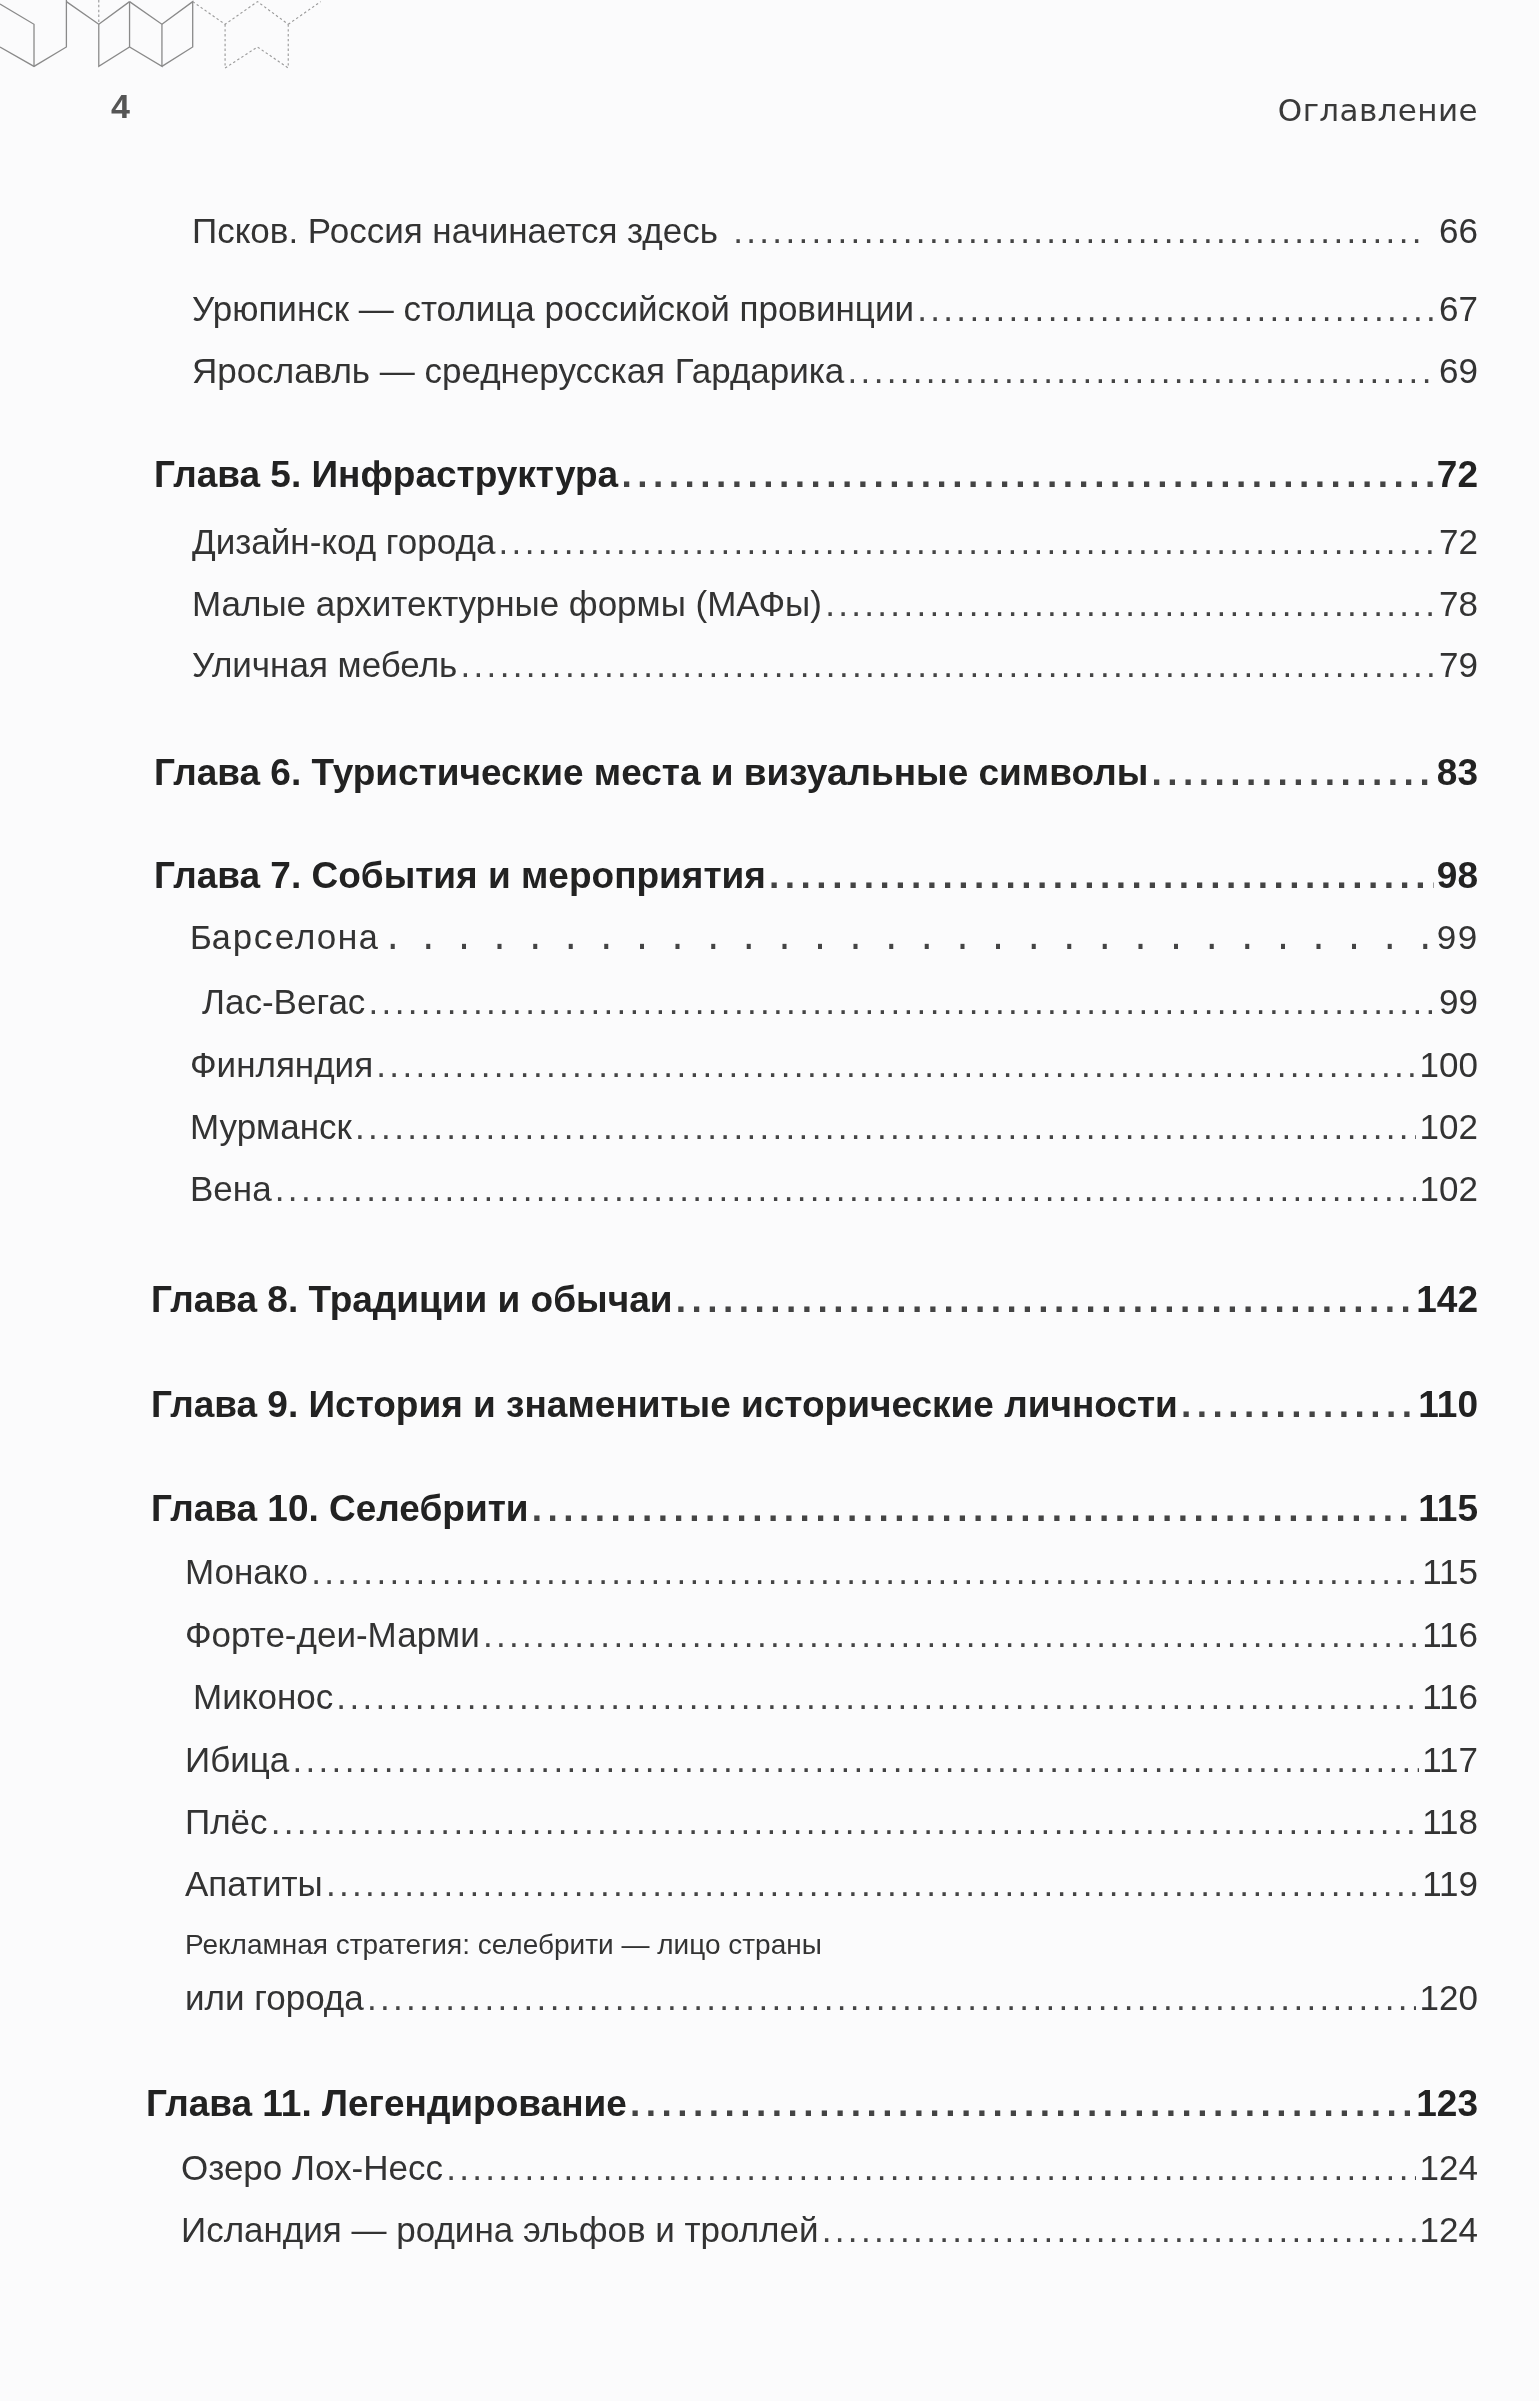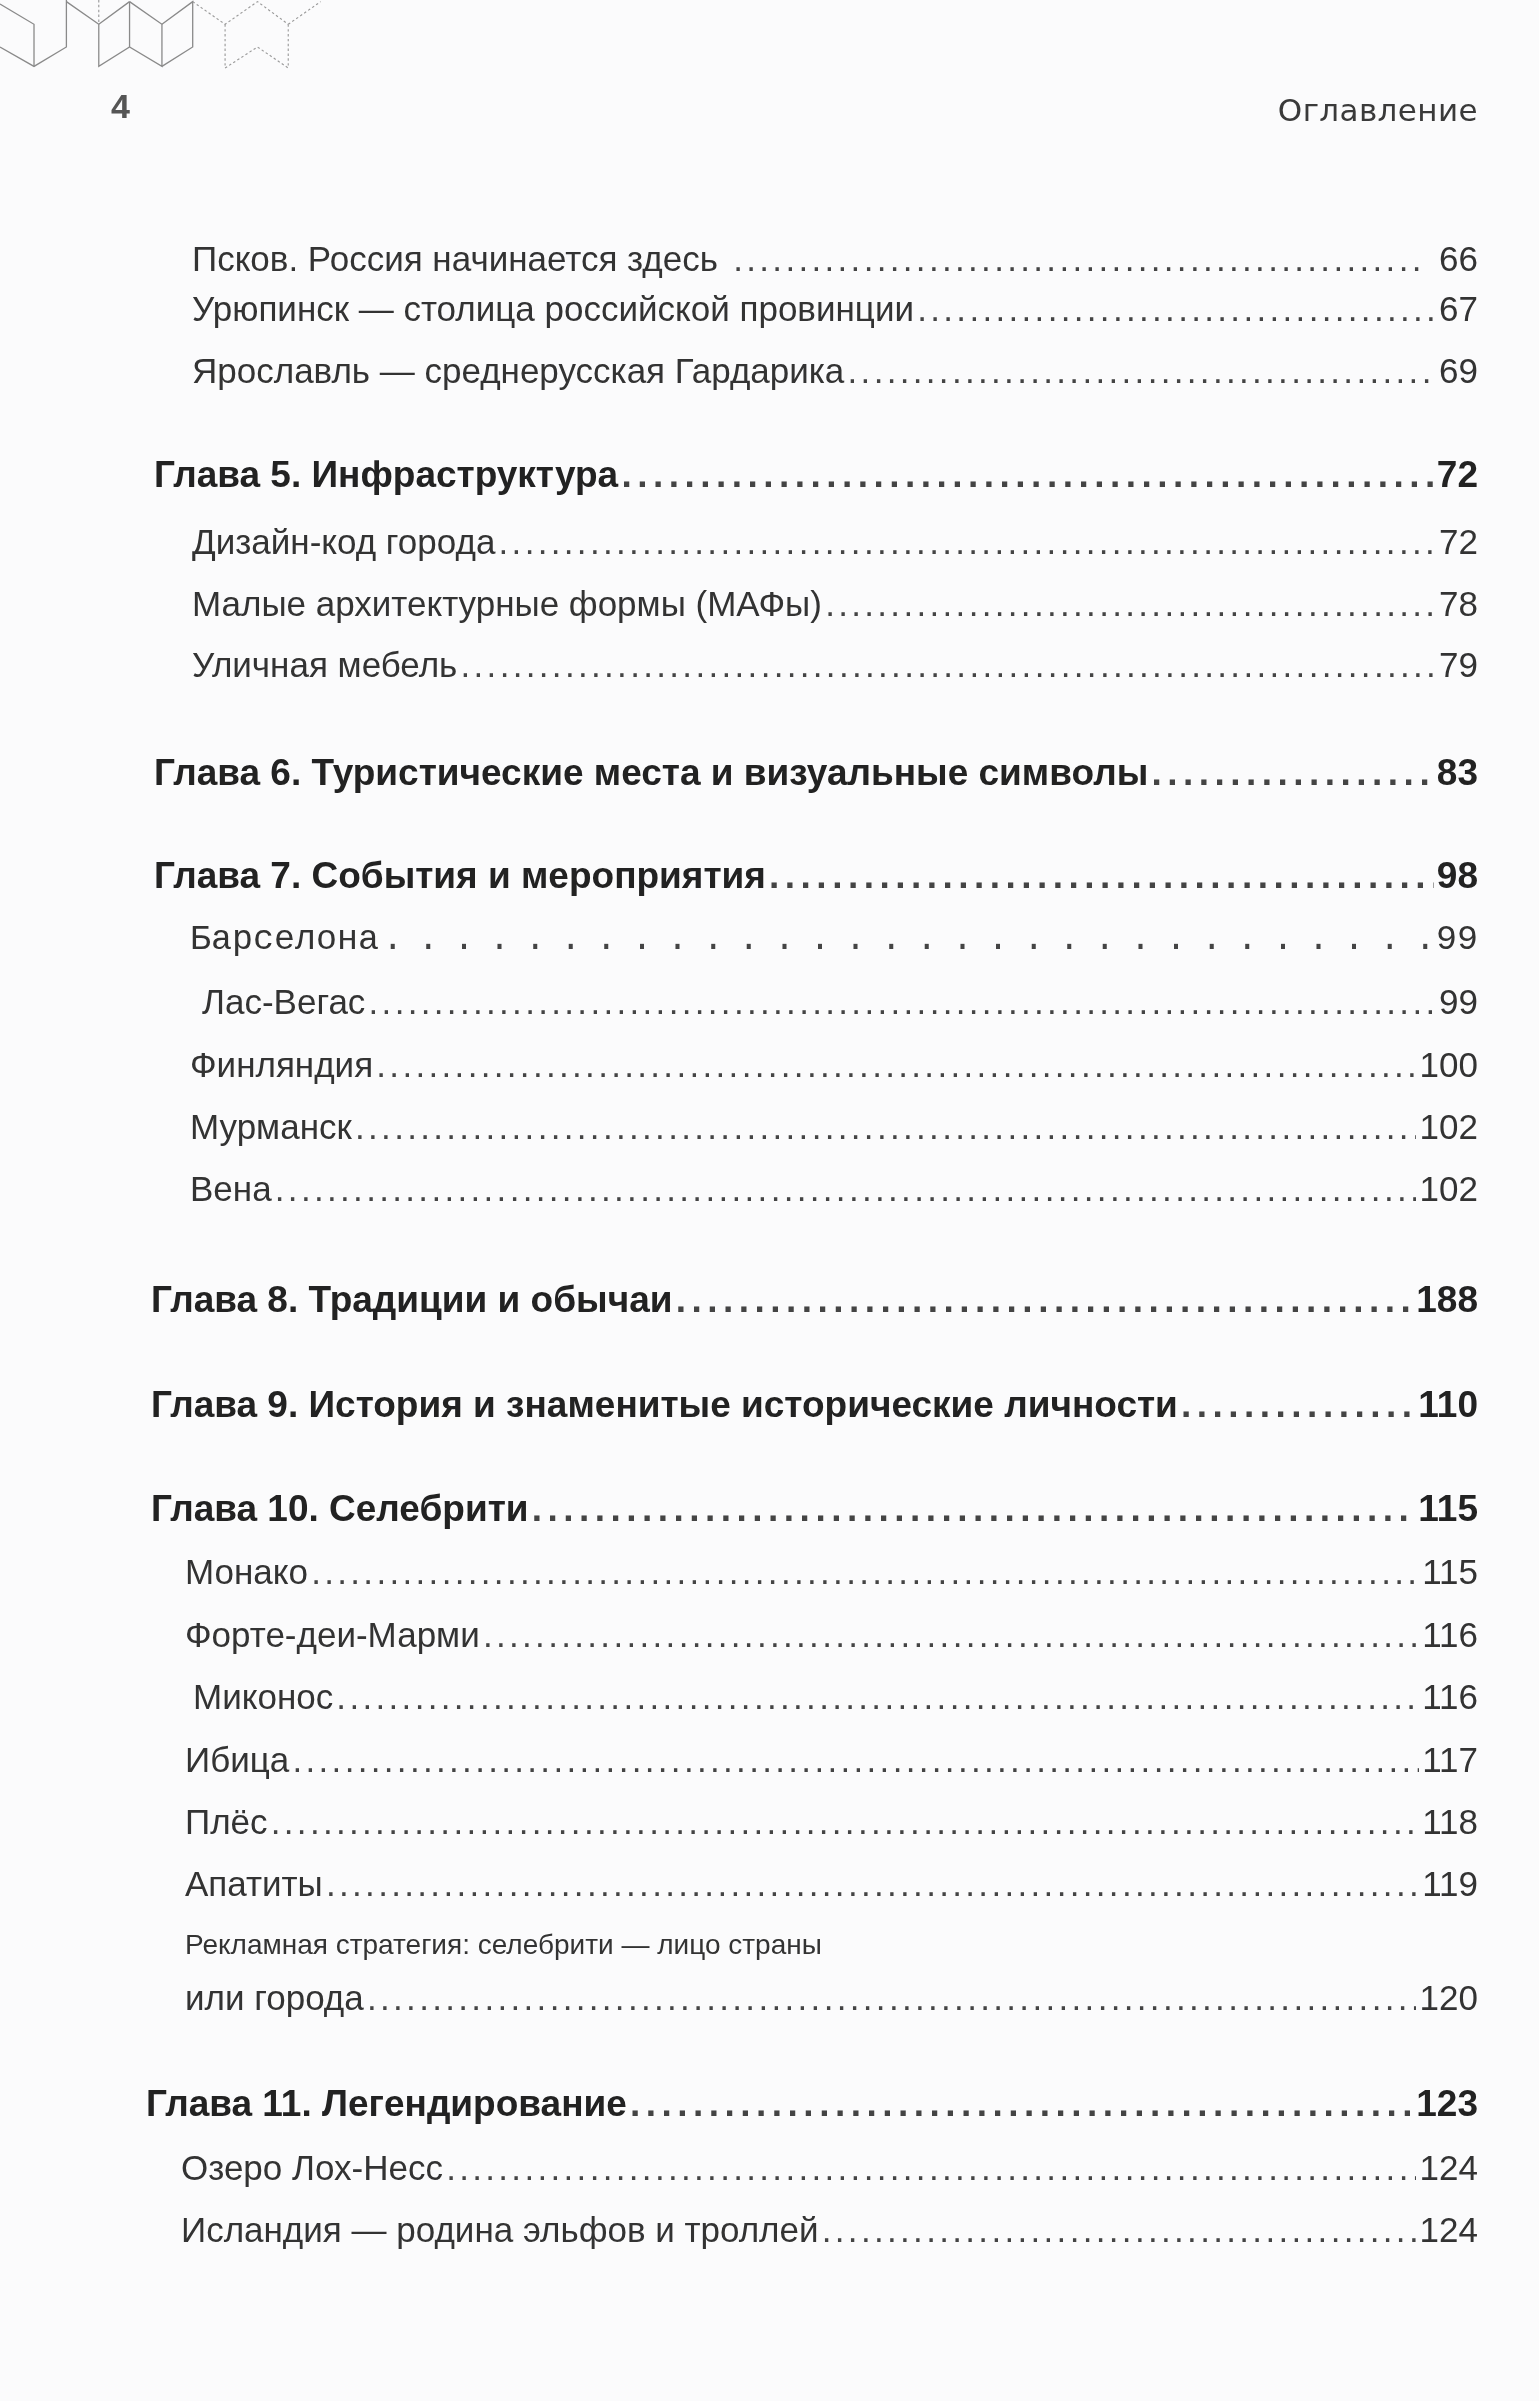--- a/index.html
+++ b/index.html
@@ -67,21 +67,21 @@
     <polyline points="356,30 396,2"></polyline>
     <line x1="122" y1="0" x2="122" y2="30"></line>
   </g>
 </svg>
 
 <div class="page-num">4</div>
 <div class="running-head">Оглавление</div>
 
 <div class="toc">
 
-  <div class="row sub" style="left:192px; top:240px;gap:12px;">
+  <div class="row sub" style="left:192px; top:212px;gap:12px;">
       <span class="title">Псков. Россия начинается здесь</span>
       <span class="leader"></span>
       <span class="pg">66</span>
     </div>
   <div class="row sub" style="left:192px; top:290px;">
       <span class="title">Урюпинск — столица российской провинции</span>
       <span class="leader"></span>
       <span class="pg">67</span>
     </div>
   <div class="row sub" style="left:192px; top:352px;">
@@ -144,21 +144,21 @@
     </div>
   <div class="row sub" style="left:190px; top:1170px;">
       <span class="title">Вена</span>
       <span class="leader"></span>
       <span class="pg">102</span>
     </div>
 
   <div class="row chap" style="left:151px; top:1280px;">
       <span class="title">Глава 8. Традиции и обычаи</span>
       <span class="leader"></span>
-      <span class="pg">188</span>
+      <span class="pg">142</span>
     </div>
   <div class="row chap" style="left:151px; top:1385px;">
       <span class="title">Глава 9. История и знаменитые исторические личности</span>
       <span class="leader"></span>
       <span class="pg">110</span>
     </div>
   <div class="row chap" style="left:151px; top:1489px;">
       <span class="title">Глава 10. Селебрити</span>
       <span class="leader"></span>
       <span class="pg">115</span>

